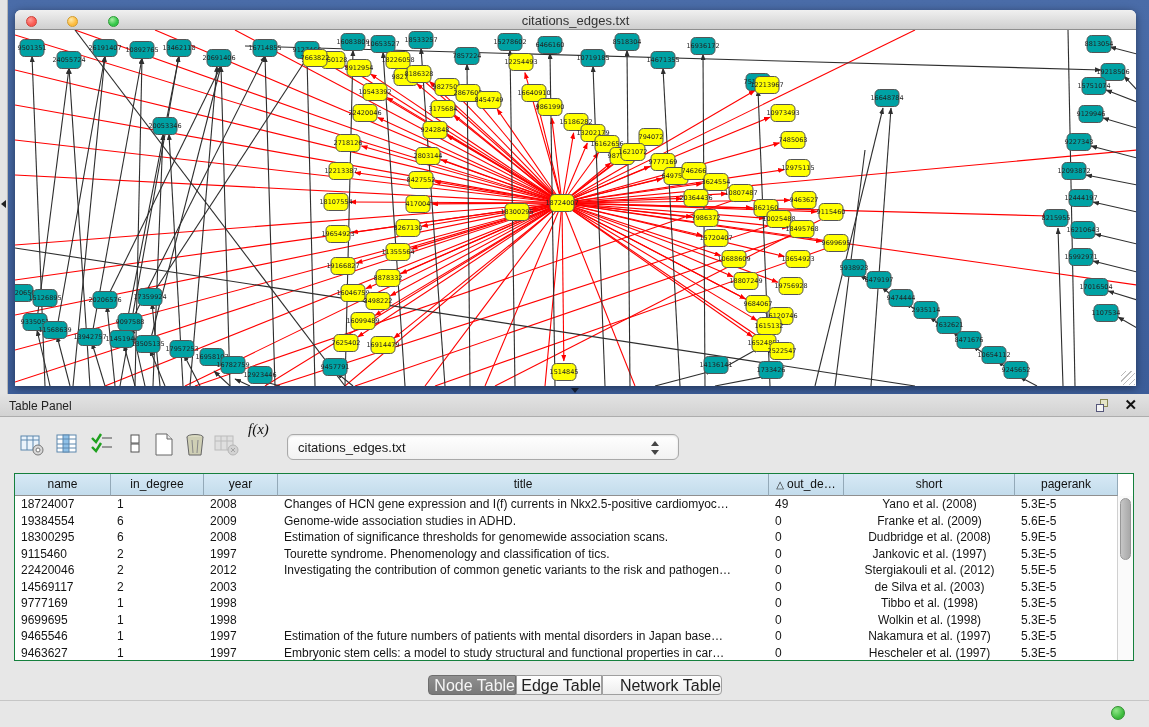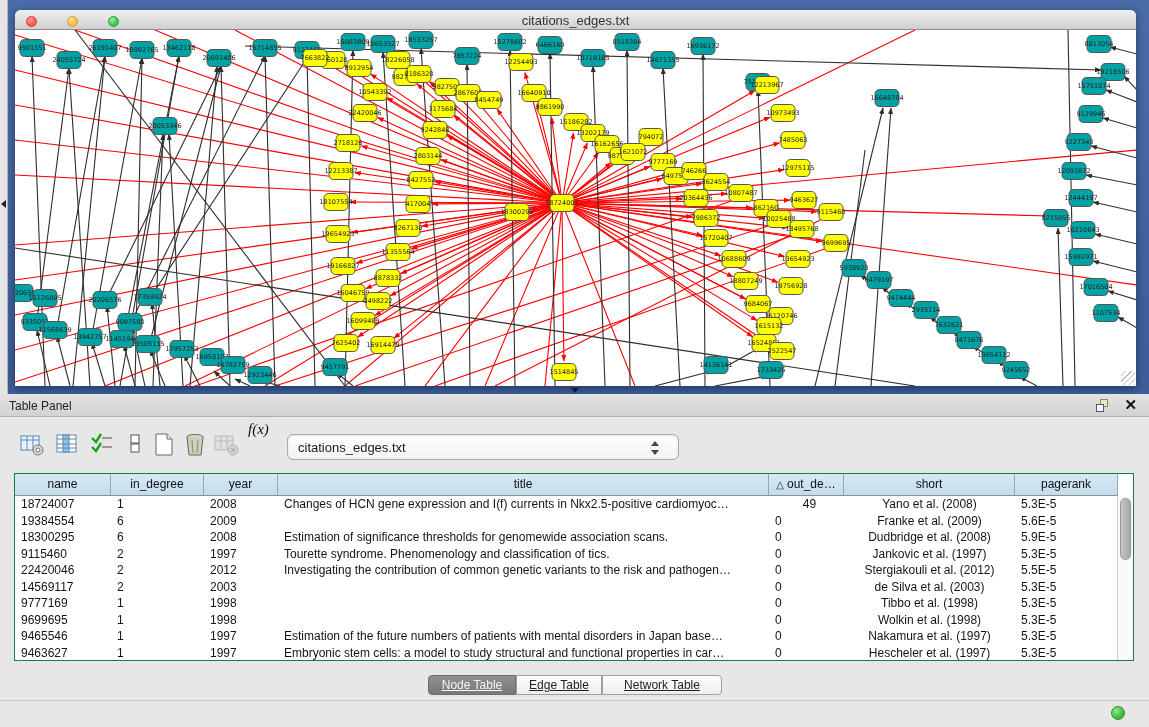--- a/index.html
+++ b/index.html
@@ -43,21 +43,21 @@
   .th { position:absolute; top:0; height:22px; background:linear-gradient(180deg,#d7e9f5,#c3dcec); border-right:1px solid #93a9b8; border-bottom:1px solid #8f8f8f; font-size:12px; color:#111; text-align:center; line-height:21px; overflow:hidden; white-space:nowrap; }
   .th .sort { font-size:10px; margin-right:3px; color:#222; }
   .tbody { position:absolute; left:0; top:22px; width:1103px; height:165px; overflow:hidden; }
   .tr { position:absolute; left:0; width:1103px; height:16.5px; }
   .td { position:absolute; top:0; height:16.5px; font-size:12px; color:#141414; line-height:16px; white-space:nowrap; overflow:hidden; padding-left:6px; }
   .td.center { text-align:center; padding-left:0; }
   .vscroll { position:absolute; right:0; top:22px; width:16px; height:164px; background:#fafafa; border-left:1px solid #d0d0d0; }
   .vthumb { position:absolute; left:2px; top:2px; width:11px; height:62px; border-radius:6px; background:linear-gradient(90deg,#c6c6c6,#a8a8a8); border:1px solid #979797; }
 
   .seg-wrap { position:absolute; left:428px; top:281px; height:20px; }
-  .seg { position:absolute; top:0; height:20px; font-size:12px; text-align:center; line-height:19px; border:1px solid #9f9f9f; background:linear-gradient(180deg,#ffffff,#ededed); color:#222;text-decoration:underline; }
+  .seg { position:absolute; top:0; height:20px; font-size:16px; text-align:right; line-height:19px; border:1px solid #9f9f9f; background:linear-gradient(180deg,#ffffff,#ededed); color:#222; }
   .seg.sel { background:linear-gradient(180deg,#909090,#787878); color:#f5f5f5; border-color:#6e6e6e; }
   .seg.first { border-radius:4px 0 0 4px; }
   .seg.last { border-radius:0 4px 4px 0; }
 
   .status-bar { position:absolute; left:0; top:306px; width:100%; height:27px; background:#e7e7e7; border-top:1px solid #c6c6c6; }
   .mem-label { position:absolute; right:46px; top:8px; font-size:11px; color:#222;margin-top:37px; }
   .mem-dot { position:absolute; right:24px; top:5px; width:14px; height:14px; border-radius:50%; background:radial-gradient(circle at 35% 30%, #90e788,#3cba3c 65%); border:1px solid #2f8f2f; }
 
   svg text.nlabel { font-family:"DejaVu Sans", sans-serif; font-size:6.5px; fill:#222; }
   .icon-fx { font-size:15px; font-style:italic; font-family:"Liberation Serif", serif; color:#111; position:absolute; top:4px; }
@@ -853,28 +853,29 @@
         <div class="th" style="left: 754px; width: 75px;"><span class="sort">△</span>out_de…</div>
         <div class="th" style="left: 829px; width: 171px;">short</div>
         <div class="th" style="left: 1000px; width: 103px;">pagerank</div>
       </div>
     <div class="tbody" id="tbody">
         <div class="tr" style="top: 0px;">
           <div class="td" style="left: 0px; width: 96px;">18724007</div>
           <div class="td" style="left: 96px; width: 93px;">1</div>
           <div class="td" style="left: 189px; width: 74px;">2008</div>
           <div class="td" style="left: 263px; width: 491px;">Changes of HCN gene expression and I(f) currents in Nkx2.5-positive cardiomyoc…</div>
-          <div class="td" style="left: 754px; width: 75px; text-align: center;">49</div>
+          <div class="td" style="left: 754px; width: 75px;">49</div>
           <div class="td center" style="left: 829px; width: 171px;">Yano et al. (2008)</div>
           <div class="td" style="left: 1000px; width: 103px;">5.3E-5</div>
         </div>
         <div class="tr" style="top: 16.5px;">
           <div class="td" style="left: 0px; width: 96px;">19384554</div>
           <div class="td" style="left: 96px; width: 93px;">6</div>
           <div class="td" style="left: 189px; width: 74px;">2009</div>
+          <div class="td" style="left: 263px; width: 491px;">Genome-wide association studies in ADHD.</div>
           <div class="td" style="left: 754px; width: 75px;">0</div>
           <div class="td center" style="left: 829px; width: 171px;">Franke et al. (2009)</div>
           <div class="td" style="left: 1000px; width: 103px;">5.6E-5</div>
         </div>
         <div class="tr" style="top: 33px;">
           <div class="td" style="left: 0px; width: 96px;">18300295</div>
           <div class="td" style="left: 96px; width: 93px;">6</div>
           <div class="td" style="left: 189px; width: 74px;">2008</div>
           <div class="td" style="left: 263px; width: 491px;">Estimation of significance thresholds for genomewide association scans.</div>
           <div class="td" style="left: 754px; width: 75px;">0</div>

